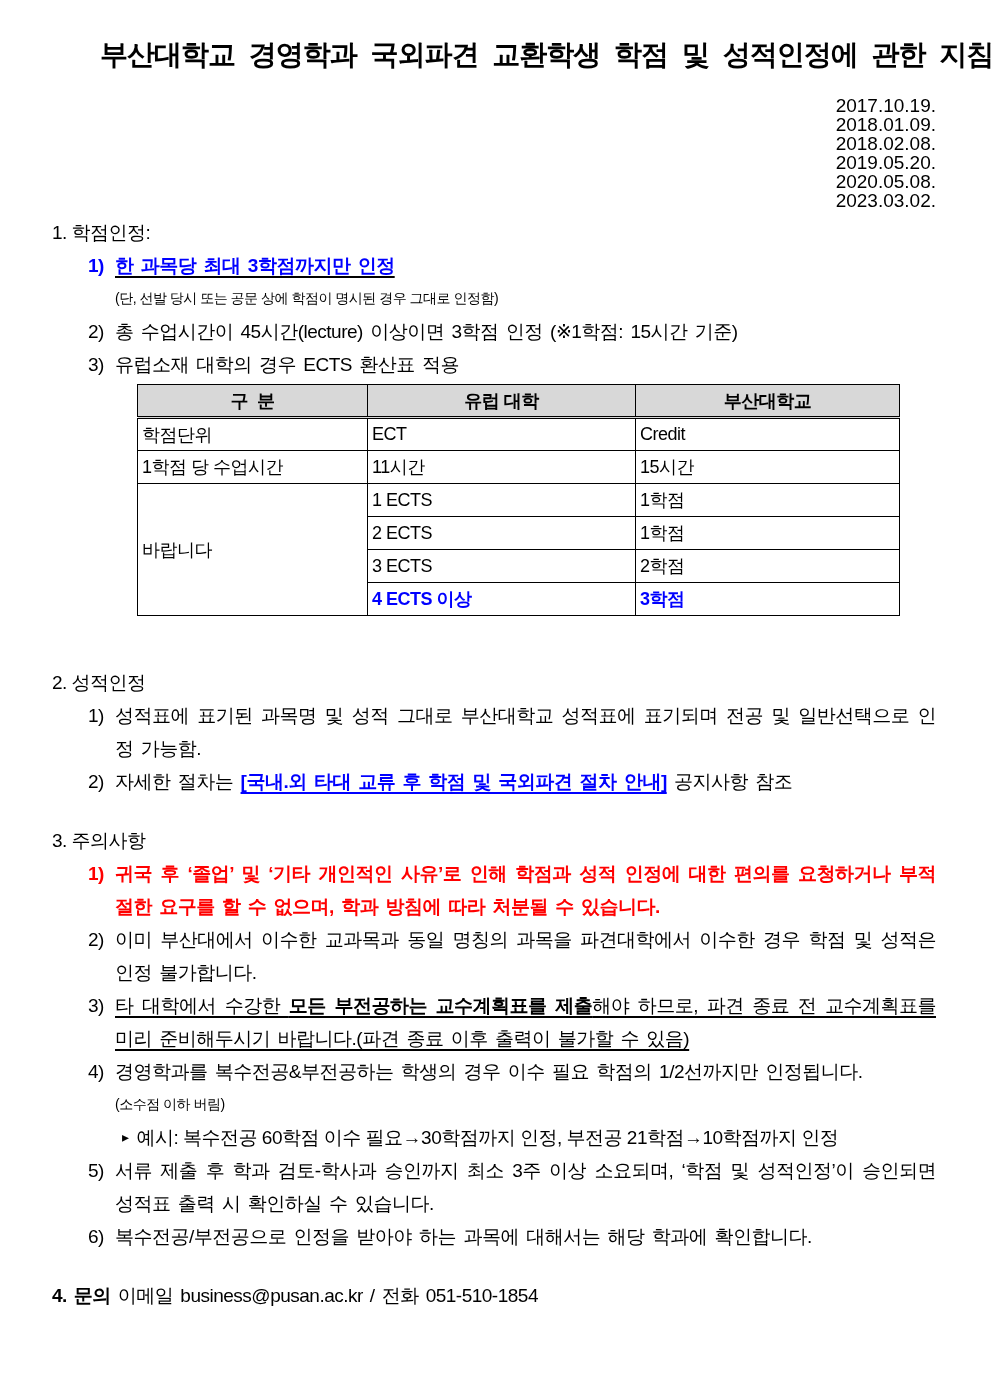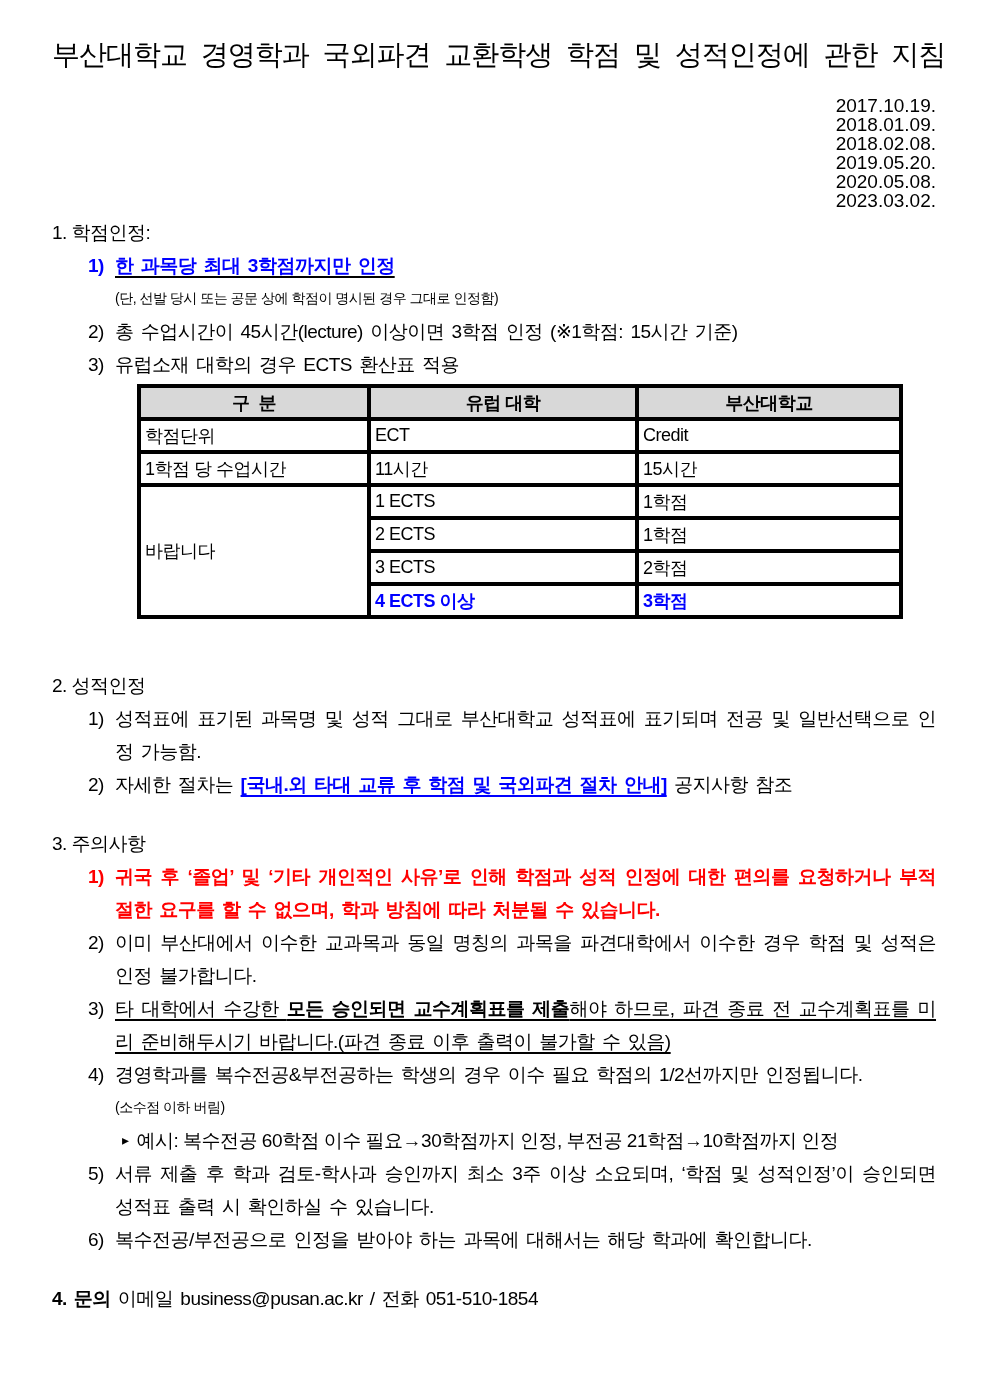--- a/index.html
+++ b/index.html
@@ -14,24 +14,25 @@
   .page {
     position: relative;
     width: 992px;
     height: 1383px;
     padding: 30px 56px 0 52px;
   }
   .title {
     margin-top: 6px;
     text-align: left;
     font-size: 28px;
-    font-weight: 400;
+    font-weight: 700;
     letter-spacing: -1px;
     word-spacing: 7px;
     white-space: nowrap;
+    margin-left: 48px;
   }
   .dates {
     margin-top: 22px;
     text-align: right;
     font-size: 19px;
     line-height: 19px;
   }
   .heading {
     font-size: 19px;
     font-weight: 400;
@@ -76,21 +77,21 @@
   
   table.conv {
     border-collapse: collapse;
     margin: 3px 0 0 85px;
     table-layout: fixed;
     width: 762px;
     font-size: 18px;
     letter-spacing: -0.5px;
   }
   table.conv th, table.conv td {
-    border: 4px solid #000000;
+    border: 1px solid #000000;
     vertical-align: middle;
     height: 33px;
     padding: 0 4px;
   }
   table.conv th {
     background: #d8d8d8;
     font-weight: 700;
     white-space: pre;
     border-bottom: 3px double #000;
   }
@@ -215,21 +216,21 @@
       <span class="txt red bold">귀국 후 ‘졸업’ 및 ‘기타 개인적인 사유’로 인해 학점과 성적 인정에 대한 편의를 요청하거나 부적절한 요구를 할 수 없으며, 학과 방침에 따라 처분될 수 있습니다.</span>
     </div>
 
     <div class="item">
       <span class="num">2)</span>
       <span class="txt">이미 부산대에서 이수한 교과목과 동일 명칭의 과목을 파견대학에서 이수한 경우 학점 및 성적은 인정 불가합니다.</span>
     </div>
 
     <div class="item">
       <span class="num">3)</span>
-      <span class="txt u-self"><span>타 대학에서 수강한 </span><span class="bold">모든 승인되면 교수계획표를 제출</span><span>해야 하므로, 파견 종료 전 교수계획표를 미리 준비해두시기 바랍니다.(파견 종료 이후 출력이 불가할 수 있음)</span></span>
+      <span class="txt u-self"><span>타 대학에서 수강한 </span><span class="bold">모든 부전공하는 교수계획표를 제출</span><span>해야 하므로, 파견 종료 전 교수계획표를 미리 준비해두시기 바랍니다.(파견 종료 이후 출력이 불가할 수 있음)</span></span>
     </div>
 
     <div class="item">
       <span class="num">4)</span>
       <span class="txt">경영학과를 복수전공&amp;부전공하는 학생의 경우 이수 필요 학점의 1/2선까지만 인정됩니다.</span>
     </div>
     <div class="subnote">(소수점 이하 버림)</div>
     <div class="example">
       <span class="bullet">▸</span>
       <span>예시: 복수전공 60학점 이수 필요→30학점까지 인정, 부전공 21학점→10학점까지 인정</span>

